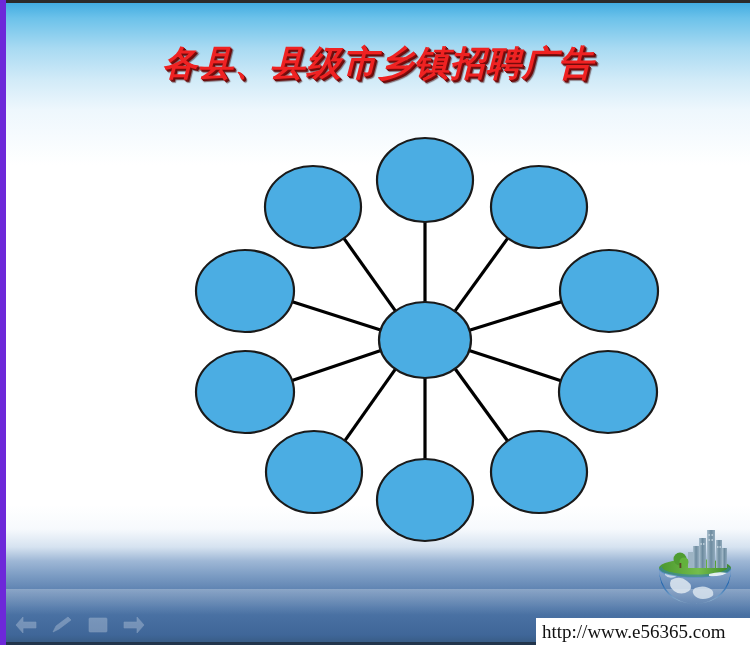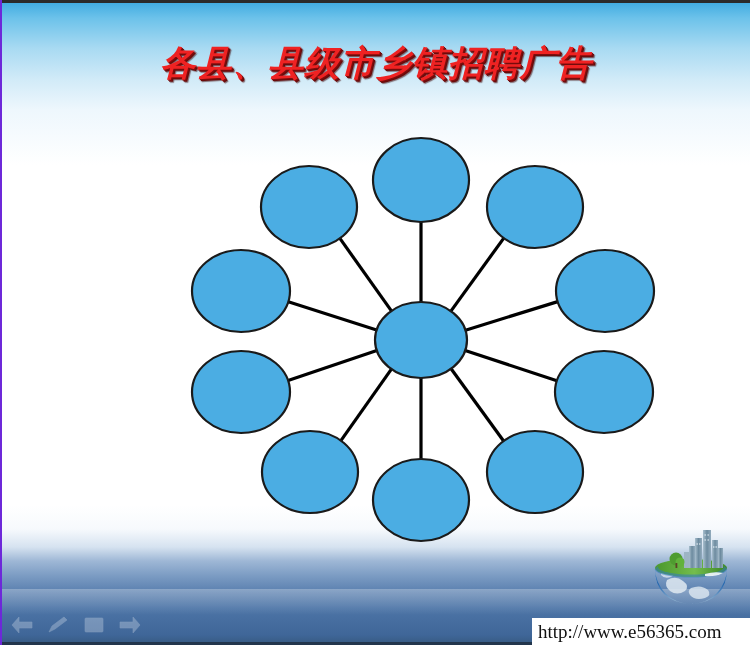--- a/index.html
+++ b/index.html
@@ -7,21 +7,21 @@
     padding: 0;
     background: #ffffff;
   }
   #slide {
     position: relative;
     width: 750px;
     height: 645px;
     overflow: hidden;
     font-family: "Liberation Sans", sans-serif;
     background: #ffffff;
-    border-left: 2px solid #6d28d9;
+    border-left: 6px solid #6d28d9;
     box-sizing: border-box;
   }
   
   .bg-top {
     position: absolute;
     left: 0; top: 0;
     width: 100%;
     height: 300px;
     background: linear-gradient(to bottom,
         #3aa8e0 0px,

